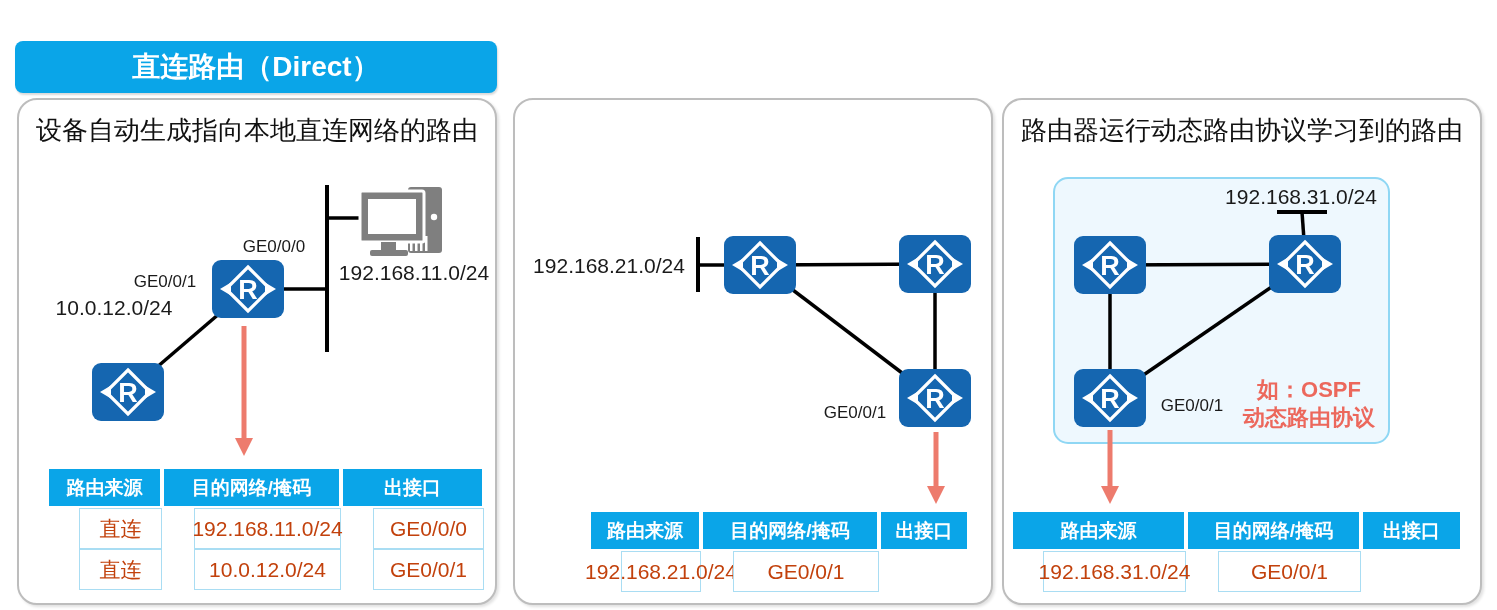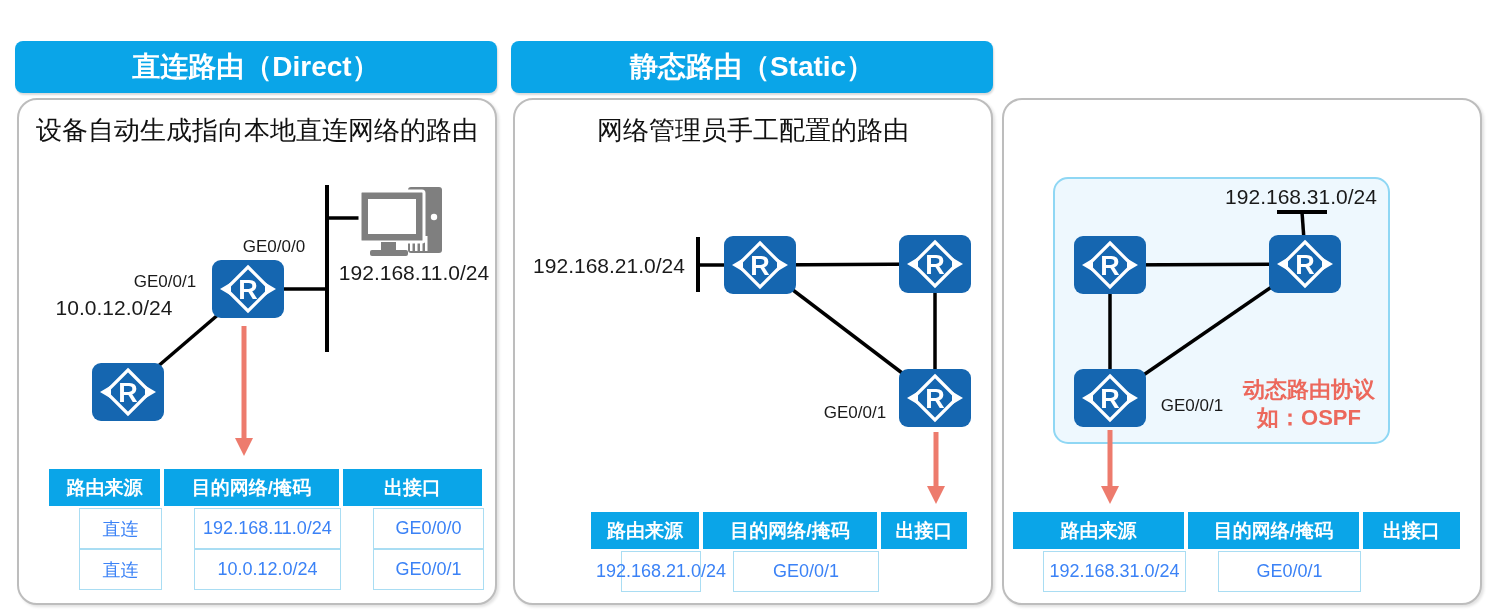--- a/index.html
+++ b/index.html
@@ -59,21 +59,21 @@
   .zone{fill:var(--zone-fill);stroke:var(--zone-border);stroke-width:2;}
   .gray{fill:var(--pc-gray);}
 
   .rt-table{position:absolute;display:grid;}
   .rt-table .th{
     background:var(--header-blue);color:#fff;font-weight:bold;font-size:19px;
     height:41px;display:flex;align-items:center;justify-content:center;
     border:2px solid #ffffff;
   }
   .rt-table .td{
-    background:#fff;color:#3b82f6;font-size:18px;
+    background:#fff;color:#c2410c;font-size:21px;
     height:41px;display:flex;align-items:center;justify-content:center;
     border:1px solid var(--table-border);
     margin-left:32px;
   }
 </style>
 </head>
 <body>
 
 <svg width="0" height="0" style="position:absolute" aria-hidden="true">
   <defs>
@@ -134,23 +134,21 @@
         <div class="td">192.168.11.0/24</div>
         <div class="td">GE0/0/0</div>
         <div class="td">直连</div>
         <div class="td">10.0.12.0/24</div>
         <div class="td">GE0/0/1</div>
       </div>
     </div>
   </section>
 
   <section class="panel" style="left:511px">
-    <header class="panel-title">静态路由（Static）</header>
     <div class="panel-body">
-      <div class="desc">网络管理员手工配置的路由</div>
 
       <svg class="topo" viewBox="0 0 478 503">
         <g>
           <line x1="183" y1="137" x2="183" y2="192" class="bus"></line>
           <line x1="183" y1="165" x2="245" y2="165" class="lnk"></line>
           <line x1="245" y1="165" x2="420" y2="164" class="lnk"></line>
           <line x1="420" y1="164" x2="420" y2="298" class="lnk"></line>
           <line x1="245" y1="165" x2="420" y2="298" class="lnk"></line>
         </g>
         <use href="#router-sym" x="209" y="136"></use>
@@ -170,20 +168,21 @@
         <div class="th">目的网络/掩码</div>
         <div class="th">出接口</div>
         <div class="td">192.168.21.0/24</div>
         <div class="td">GE0/0/1</div>
       </div>
     </div>
   </section>
 
   <section class="panel" style="left:1000px">
     <div class="panel-body">
+      <div class="desc">路由器运行动态路由协议学习到的路由</div>
 
       <svg class="topo" viewBox="0 0 478 503">
         <rect x="50" y="78" width="335" height="265" rx="14" class="zone"></rect>
         <g>
           <line x1="273" y1="112" x2="323" y2="112" class="bus"></line>
           <line x1="298" y1="112" x2="300" y2="140" class="lnk"></line>
           <line x1="106" y1="165" x2="301" y2="164" class="lnk"></line>
           <line x1="106" y1="165" x2="106" y2="298" class="lnk"></line>
           <line x1="301" y1="164" x2="106" y2="298" class="lnk"></line>
         </g>
@@ -192,22 +191,22 @@
         <use href="#router-sym" x="70" y="269"></use>
         <g>
           <line x1="106" y1="330" x2="106" y2="388" class="arrow-line"></line>
           <polygon points="97,386 115,386 106,404" class="arrow-head"></polygon>
         </g>
       </svg>
 
       <div class="plabel lbl-net" style="left:297px;top:97px">192.168.31.0/24</div>
       <div class="plabel lbl-ge" style="left:188px;top:306px">GE0/0/1</div>
       <div class="note-red" style="left:305px;top:276px">
+        <div>如：OSPF</div>
         <div>动态路由协议</div>
-        <div>如：OSPF</div>
       </div>
 
       <div class="rt-table" style="left:7px;top:410px;grid-template-columns:175px 175px 101px">
         <div class="th">路由来源</div>
         <div class="th">目的网络/掩码</div>
         <div class="th">出接口</div>
         <div class="td">192.168.31.0/24</div>
         <div class="td">GE0/0/1</div>
       </div>
     </div>

